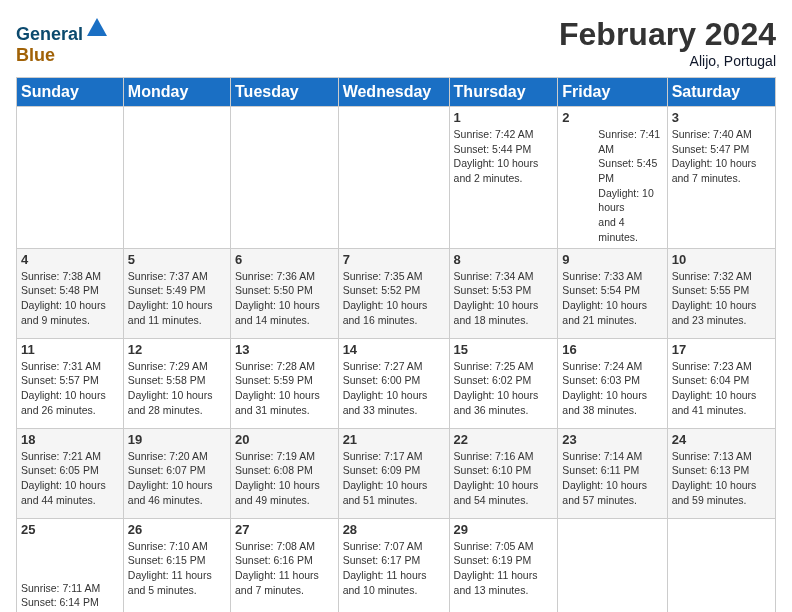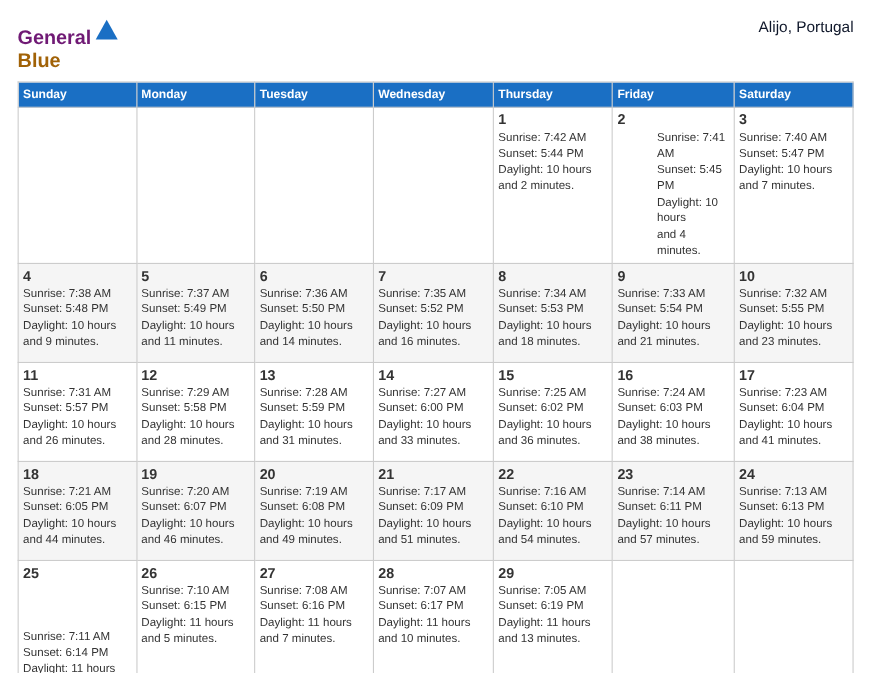--- a/index.html
+++ b/index.html
@@ -16,21 +16,21 @@
       align-items: flex-start;
       margin-bottom: 8px;
     }
     .logo {
       display: flex;
       align-items: center;
     }
     .logo-text-general {
       font-size: 18px;
       font-weight: bold;
-      color: #701a75;
+      color: #0c4a6e;
     }
     .logo-text-blue {
       font-size: 18px;
       font-weight: bold;
       color: #a16207;
     }
     .logo-icon {
       width: 24px;
       height: 24px;
       margin-left: 2px;
@@ -48,21 +48,21 @@
       color: #0f172a;
     }
     table {
       width: 100%;
       border-collapse: collapse;
       font-size: 11px;
     }
     thead tr th {
       background-color: #1a6fc4;
       color: #fff;
-      font-size: 11px;
+      font-size: 16px;
       font-weight: bold;
       padding: 5px 4px;
       text-align: left;
       border: 1px solid #ccc;
     }
     tbody tr td {
       border: 1px solid #ccc;
       vertical-align: top;
       padding: 3px 4px;
       height: 90px;
@@ -96,20 +96,21 @@
 <div class="header">
   <div class="logo">
     <div>
       <span class="logo-text-general">General</span><svg class="logo-icon" viewBox="0 0 24 24" fill="#1a6fc4">
           <polygon points="12,2 22,20 2,20"></polygon>
         </svg><br>
       <span class="logo-text-blue">Blue</span>
     </div>
   </div>
   <div class="title-block">
+    <div class="month-title">February 2024</div>
     <div class="location">Alijo, Portugal</div>
   </div>
 </div>
 
 <table>
   <thead>
     <tr>
     <th>Sunday</th>
         <th>Monday</th>
         <th>Tuesday</th>

